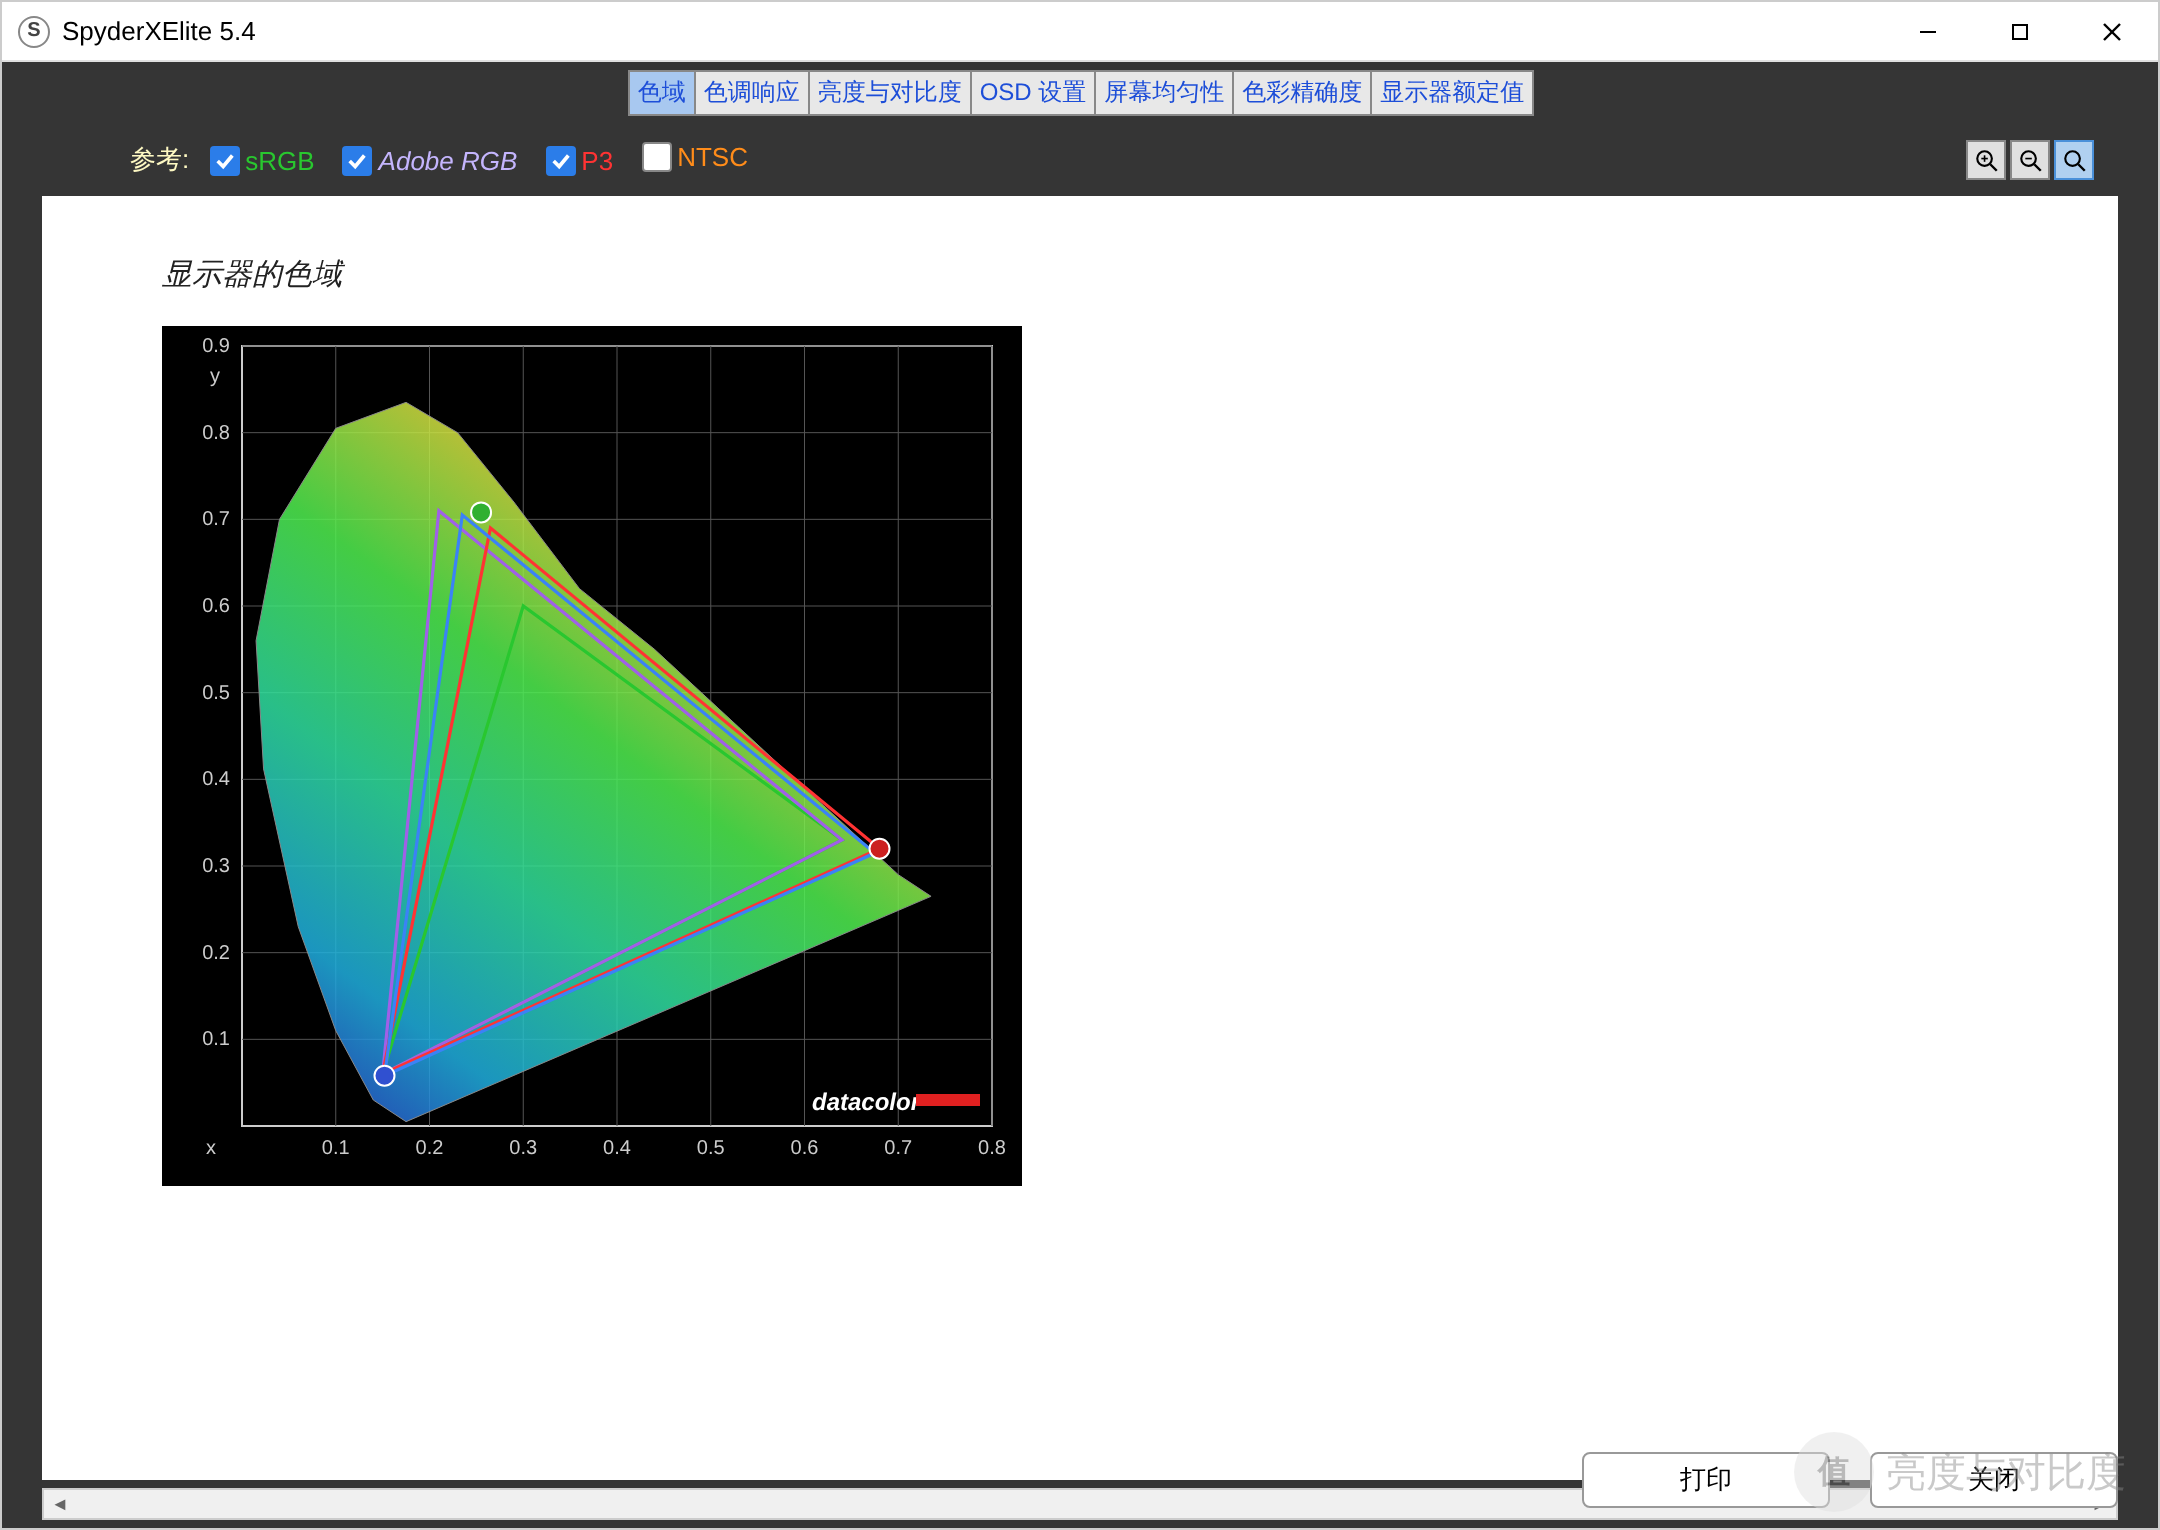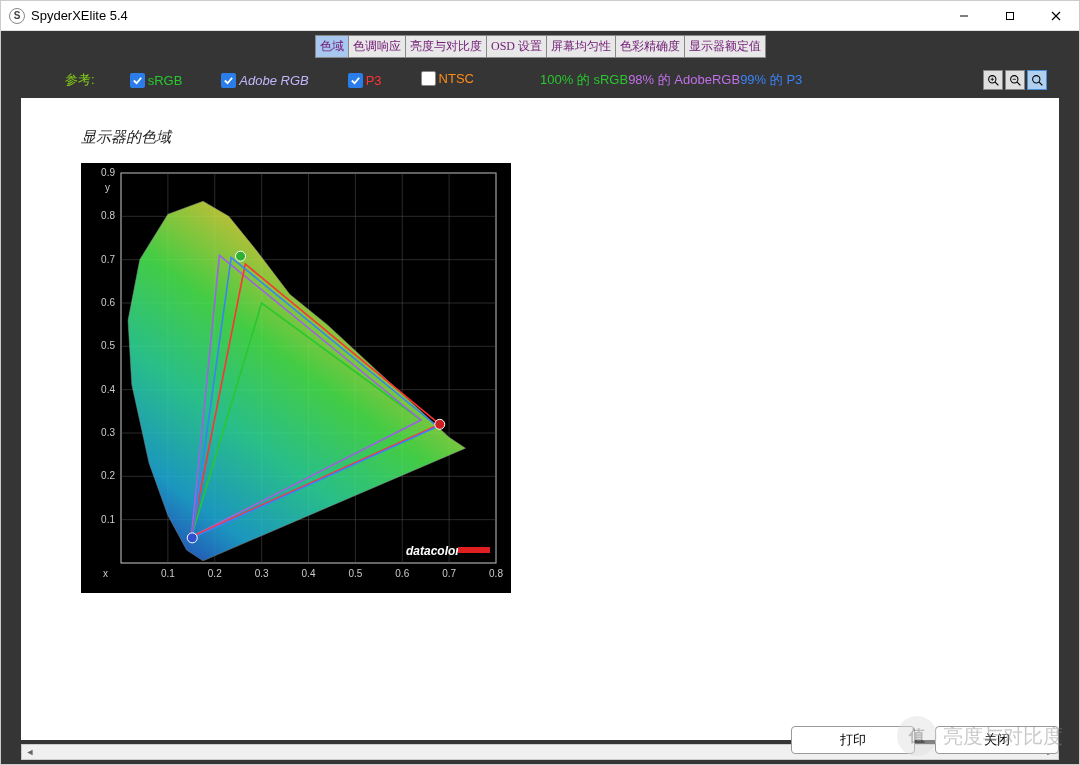--- a/index.html
+++ b/index.html
@@ -54,51 +54,50 @@
 .tabs-row {
   display: flex;
   justify-content: center;
   padding: 0;
 }
 .tab {
   background: #e8e8e8;
   border: 1px solid #888;
   padding: 2px 4px;
   font-size: 12px;
-  color: #701a75;
+  color: #1d4ed8;
   margin-right: -1px;
   cursor: pointer;
-  font-family: Liberation Serif, serif;
 }
 .tab.active {
   background: #a8c8f0;
 }
 
 .ref-bar {
   display: flex;
   align-items: center;
   padding: 12px 18px 8px 60px;
   font-size: 13px;
   gap: 6px;
 }
-.ref-label { color: #84cc16; margin-right: 4px; }
+.ref-label { color: #fef9c3; margin-right: 4px; }
 .checkbox {
   width: 15px; height: 15px;
   background: #2b7de9;
   border-radius: 2px;
   display: inline-flex;
   align-items: center; justify-content: center;
   margin-right: 3px;
 }
 .checkbox.unchecked {
   background: #fff;
   border: 1px solid #888;
 }
 .checkbox svg { width: 11px; height: 11px; }
-.ref-item { display: inline-flex; align-items: center; margin-right: 14px; cursor: pointer; margin-left: 25px; }
+.ref-item { display: inline-flex; align-items: center; margin-right: 14px; cursor: pointer; }
 .gap40 { width: 40px; }
 .gap32 { width: 32px; }
 .ref-spacer { flex: 1; }
 .zoom-tools { display: flex; gap: 2px; margin-right: 10px; }
 .zoom-btn {
   width: 20px; height: 20px;
   border: 1px solid #888;
   background: #e0e0e0;
   display: flex; align-items: center; justify-content: center;
   cursor: pointer;
@@ -224,21 +223,20 @@
               <svg viewBox="0 0 12 12">
                 <polyline points="2,6 5,9 10,3" fill="none" stroke="#fff" stroke-width="2"></polyline>
               </svg>
             </span>
             <span style="color: rgb(255, 51, 51);">P3</span>
           </span><span class="ref-item">
             <span class="checkbox unchecked"></span>
             <span style="color: rgb(255, 140, 26);">NTSC</span>
           </span></span>
       <span class="gap40"></span>
-      <span id="ref-results"><span style="color: rgb(41, 199, 47);">100% 的 sRGB</span><span class="gap32"></span><span style="color: rgb(192, 112, 232);">98% 的 AdobeRGB</span><span class="gap32"></span><span style="color: rgb(59, 130, 246);">99% 的 P3</span></span>
       <span class="ref-spacer"></span>
       <div class="zoom-tools">
         <div class="zoom-btn">
           <svg viewBox="0 0 16 16">
               <circle cx="6.5" cy="6.5" r="4.5" fill="none" stroke="#000" stroke-width="1.3"></circle>
               <line x1="10" y1="10" x2="14" y2="14" stroke="#000" stroke-width="1.5"></line>
               <line x1="4.5" y1="6.5" x2="8.5" y2="6.5" stroke="#000"></line>
               <line x1="6.5" y1="4.5" x2="6.5" y2="8.5" stroke="#000"></line>
             </svg>
         </div>

